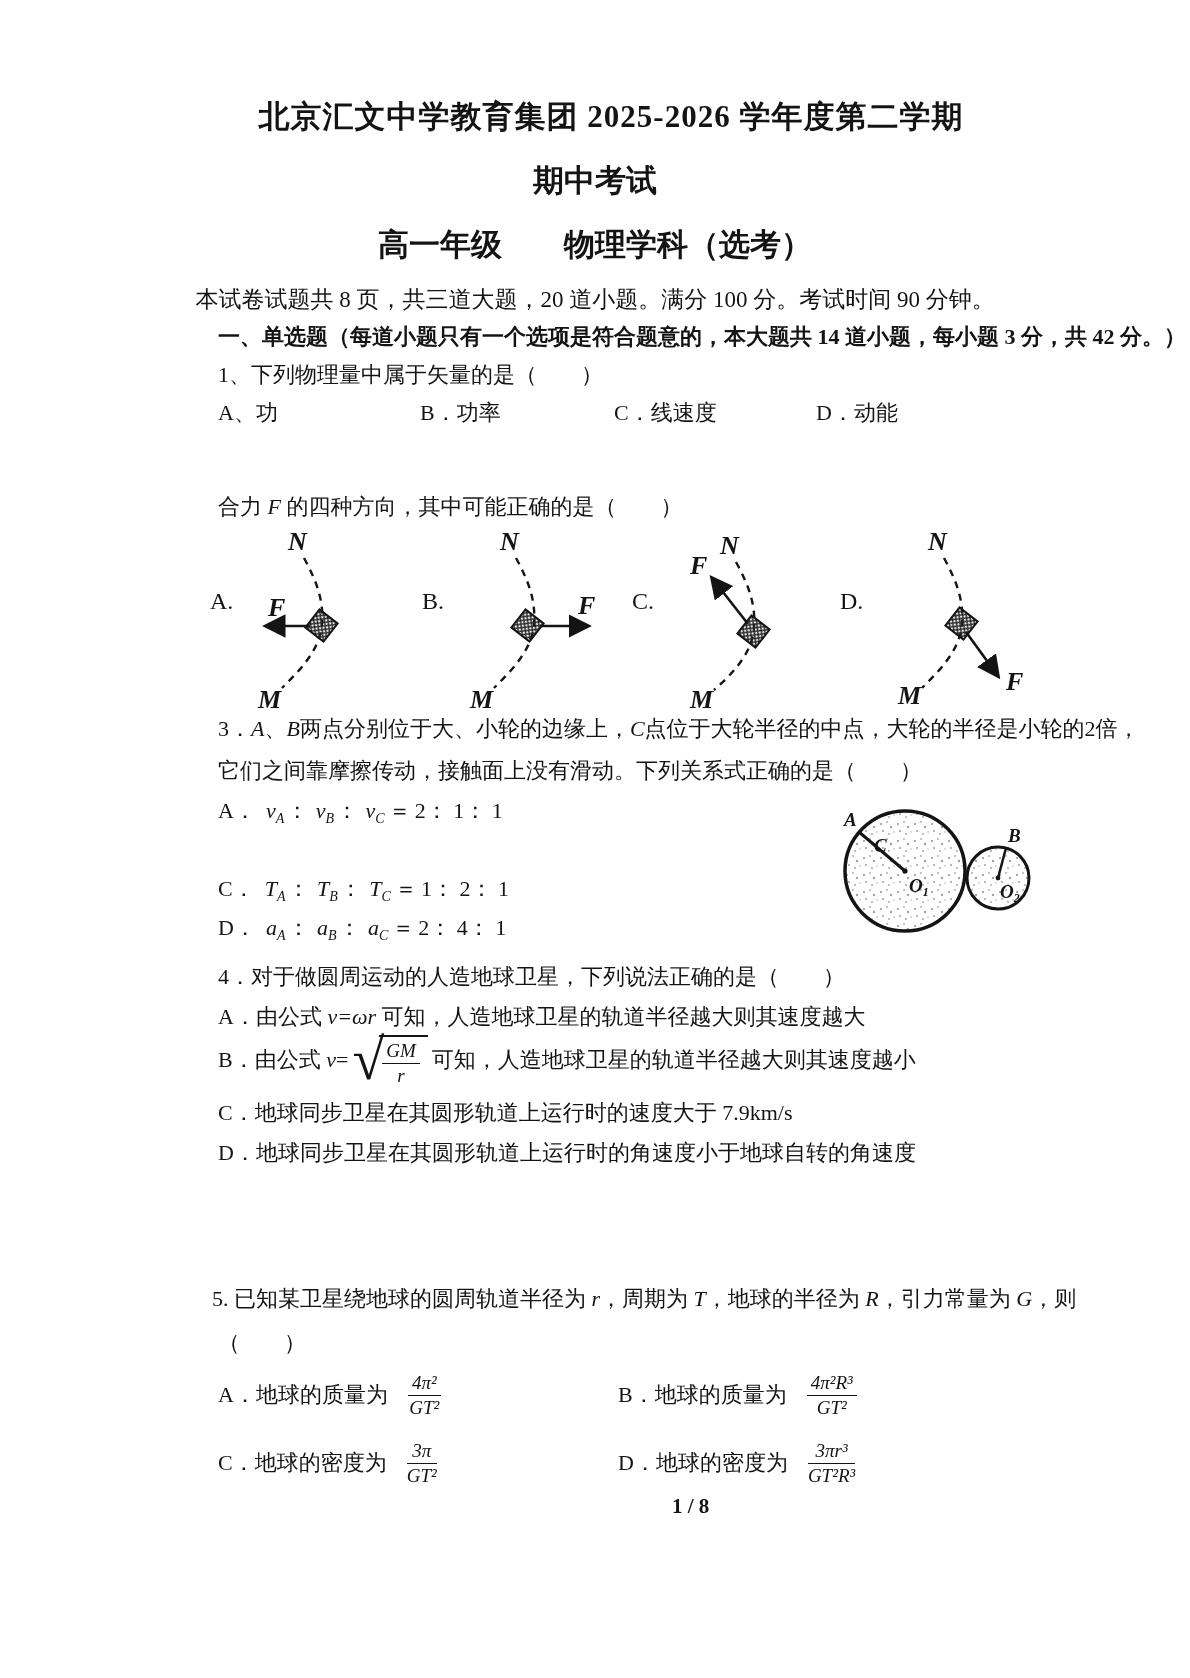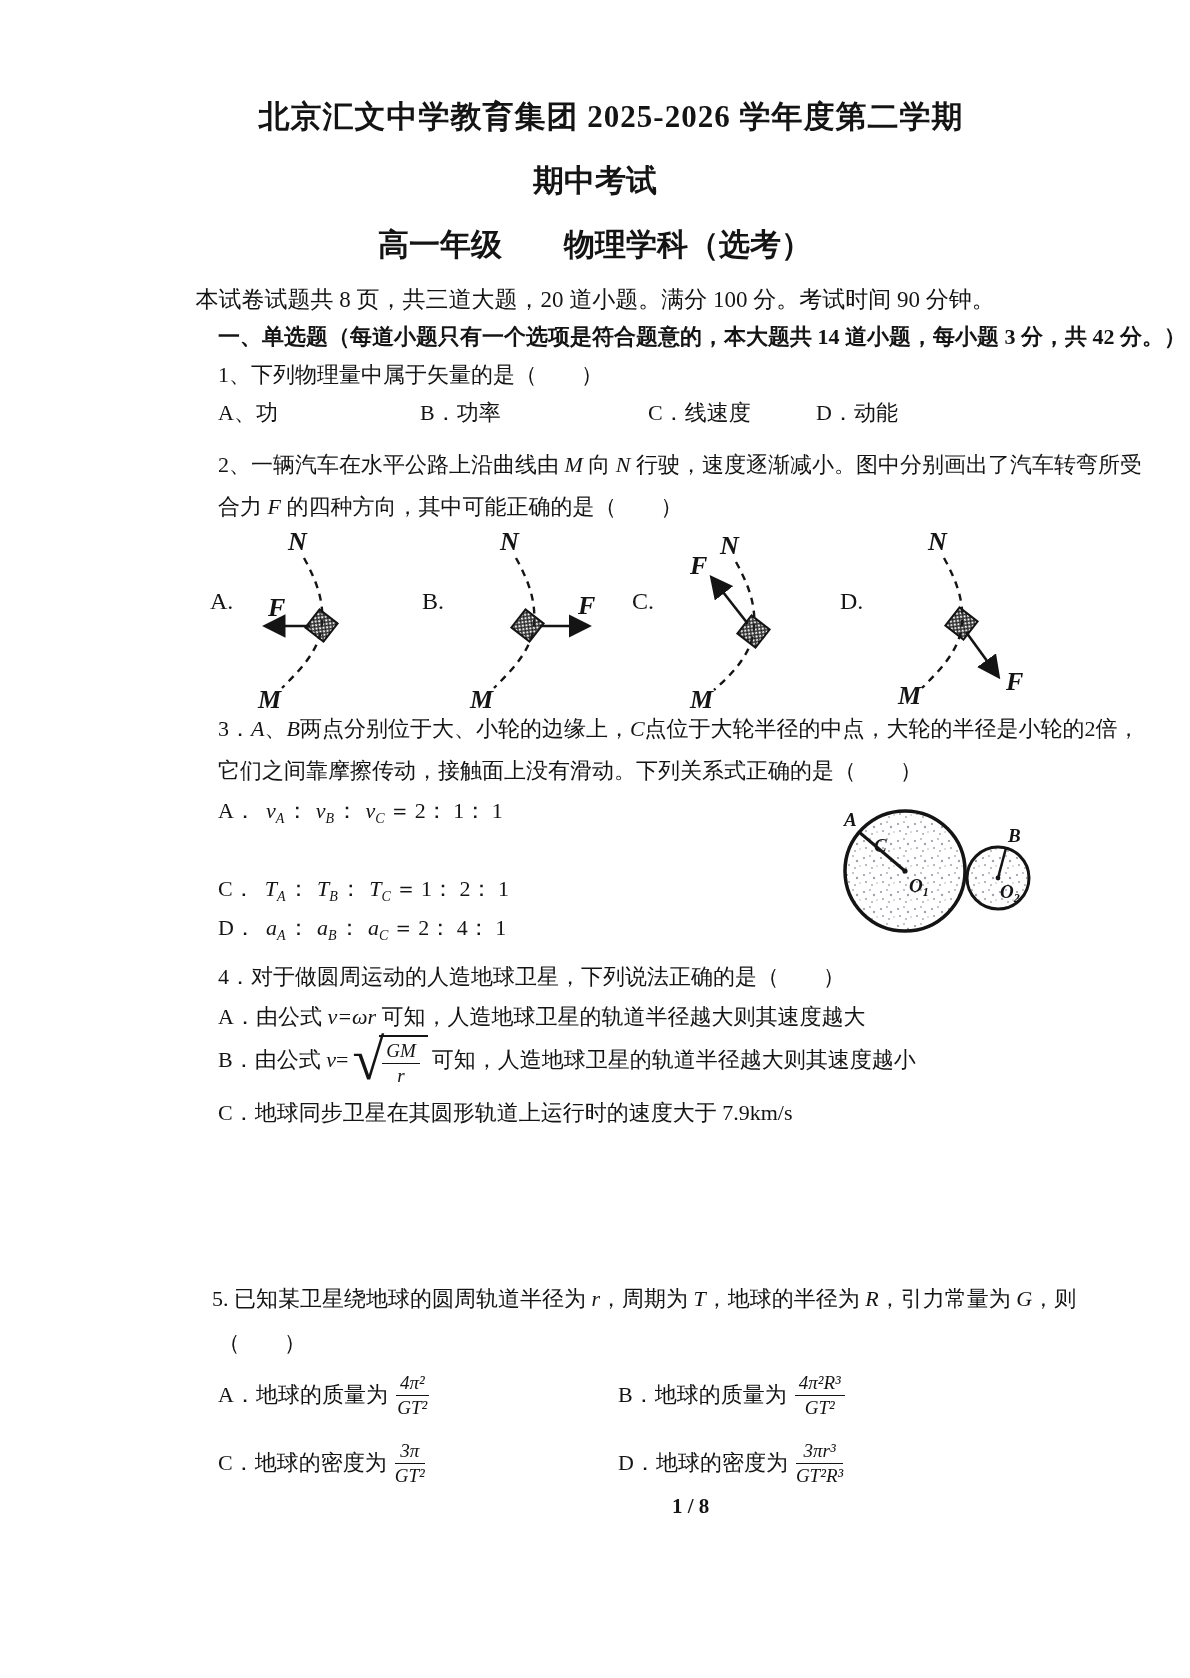--- a/index.html
+++ b/index.html
@@ -35,21 +35,21 @@
   .svglab-sm{font-family:"Liberation Serif","DejaVu Serif",serif;font-style:italic;font-size:19px;font-weight:700;}
   .svgsub{font-size:12px;}
   .frac{display:inline-block;text-align:center;vertical-align:middle;font-style:italic;font-size:19px;line-height:1.15;}
   .frac .num{display:block;border-bottom:1.8px solid #141414;padding:0 4px 1px;}
   .frac .den{display:block;padding-top:1px;}
   .q4line{display:flex;align-items:center;font-size:22px;}
   .sqrt{display:inline-flex;align-items:flex-start;margin:0 4px;}
   .sqrt .rad{font-size:58px;line-height:0.95;font-weight:400;transform:translateY(0px);font-style:normal;}
   .sqrt .bod{border-top:2.4px solid #141414;padding:3px 8px 0 3px;margin-left:-5px;margin-top:3px;}
   .q5opt{display:flex;align-items:center;font-size:22px;}
-  .q5opt .frac{margin-left:8px;}
+  .q5opt .frac{margin-left:20px;}
   .footer{font-size:21px;font-weight:700;}
 </style>
 </head>
 <body>
 
 <svg width="0" height="0" style="position:absolute" aria-hidden="true">
   <defs>
     <pattern id="hatch" patternUnits="userSpaceOnUse" width="5" height="5">
       <path d="M0,5 L5,0" stroke="#222" stroke-width="1.5"></path>
       <path d="M0,0 L5,5" stroke="#222" stroke-width="1.5"></path>
@@ -72,24 +72,23 @@
 
   <div class="abs center title" style="top:96px">北京汇文中学教育集团 2025-2026 学年度第二学期</div>
   <div class="abs center subtitle" style="top:160px">期中考试</div>
   <div class="abs center subtitle" style="top:224px">高一年级　　物理学科（选考）</div>
   <div class="abs center info" style="top:284px">本试卷试题共 8 页，共三道大题，20 道小题。满分 100 分。考试时间 90 分钟。</div>
   <div class="abs section" style="left:218px;top:322px">一、单选题（每道小题只有一个选项是符合题意的，本大题共 14 道小题，每小题 3 分，共 42 分。）</div>
 
   <div class="abs stem" style="left:218px;top:360px">1、下列物理量中属于矢量的是（　　）</div>
   <div class="abs optrow" style="left:218px;top:398px"><span>A、</span><span>功</span></div>
   <div class="abs optrow" style="left:420px;top:398px"><span>B．</span><span>功率</span></div>
-  <div class="abs optrow" style="left:648px;top:398px"><span>C．</span><span>线速度</span></div>
+  <div class="abs optrow" style="left:614px;top:398px"><span>C．</span><span>线速度</span></div>
   <div class="abs optrow" style="left:816px;top:398px"><span>D．</span><span>动能</span></div>
 
-  <div class="abs stem" style="left:218px;top:450px"><span class="txt">2、一辆汽车在水平公路上沿曲线由 </span><span class="var">M</span><span class="txt"> 向 </span><span class="var">N</span><span class="txt"> 行驶，速度逐渐减小。图中分别画出了汽车转弯所受</span></div>
   <div class="abs stem" style="left:218px;top:492px"><span class="txt">合力 </span><span class="var">F</span><span class="txt"> 的四种方向，其中可能正确的是（　　）</span></div>
 
   <div class="fig" style="left:206px;top:526px">
     <span class="figlabel">A.</span>
     <svg width="155" height="195" viewBox="0 0 155 195">
       <path d="M62 32 C74 54 82 74 80 98 C78 124 58 144 40 162" fill="none" stroke="#141414" stroke-width="2.4" stroke-dasharray="7 6"></path>
       <text class="svglab" x="46" y="24">N</text>
       <text class="svglab" x="16" y="182">M</text>
       <rect x="68" y="88" width="23" height="23" transform="rotate(38 79.5 99.5)" fill="url(#hatch)" stroke="#141414" stroke-width="2"></rect>
       <line x1="68" y1="100" x2="24" y2="100" stroke="#141414" stroke-width="2.6" marker-end="url(#ah)"></line>
@@ -169,20 +168,21 @@
       <span class="bod">
         <span class="frac">
           <span class="num">GM</span>
           <span class="den">r</span>
         </span>
       </span>
     </span>
     <span>可知，人造地球卫星的轨道半径越大则其速度越小</span>
   </div>
   <div class="abs stem" style="left:218px;top:1098px">C．地球同步卫星在其圆形轨道上运行时的速度大于 7.9km/s</div>
+  <div class="abs stem" style="left:218px;top:1138px">D．地球同步卫星在其圆形轨道上运行时的角速度小于地球自转的角速度</div>
 
   <div class="abs stem" style="left:212px;top:1284px"><span class="txt">5. 已知某卫星绕地球的圆周轨道半径为 </span><span class="var">r</span><span class="txt">，周期为 </span><span class="var">T</span><span class="txt">，地球的半径为 </span><span class="var">R</span><span class="txt">，引力常量为 </span><span class="var">G</span><span class="txt">，则</span></div>
   <div class="abs stem" style="left:218px;top:1328px">（　　）</div>
 
   <div class="abs q5opt" style="left:218px;top:1372px">
     <span>A．地球的质量为</span>
     <span class="frac">
         <span class="num">4π²</span>
         <span class="den">GT²</span>
       </span>

